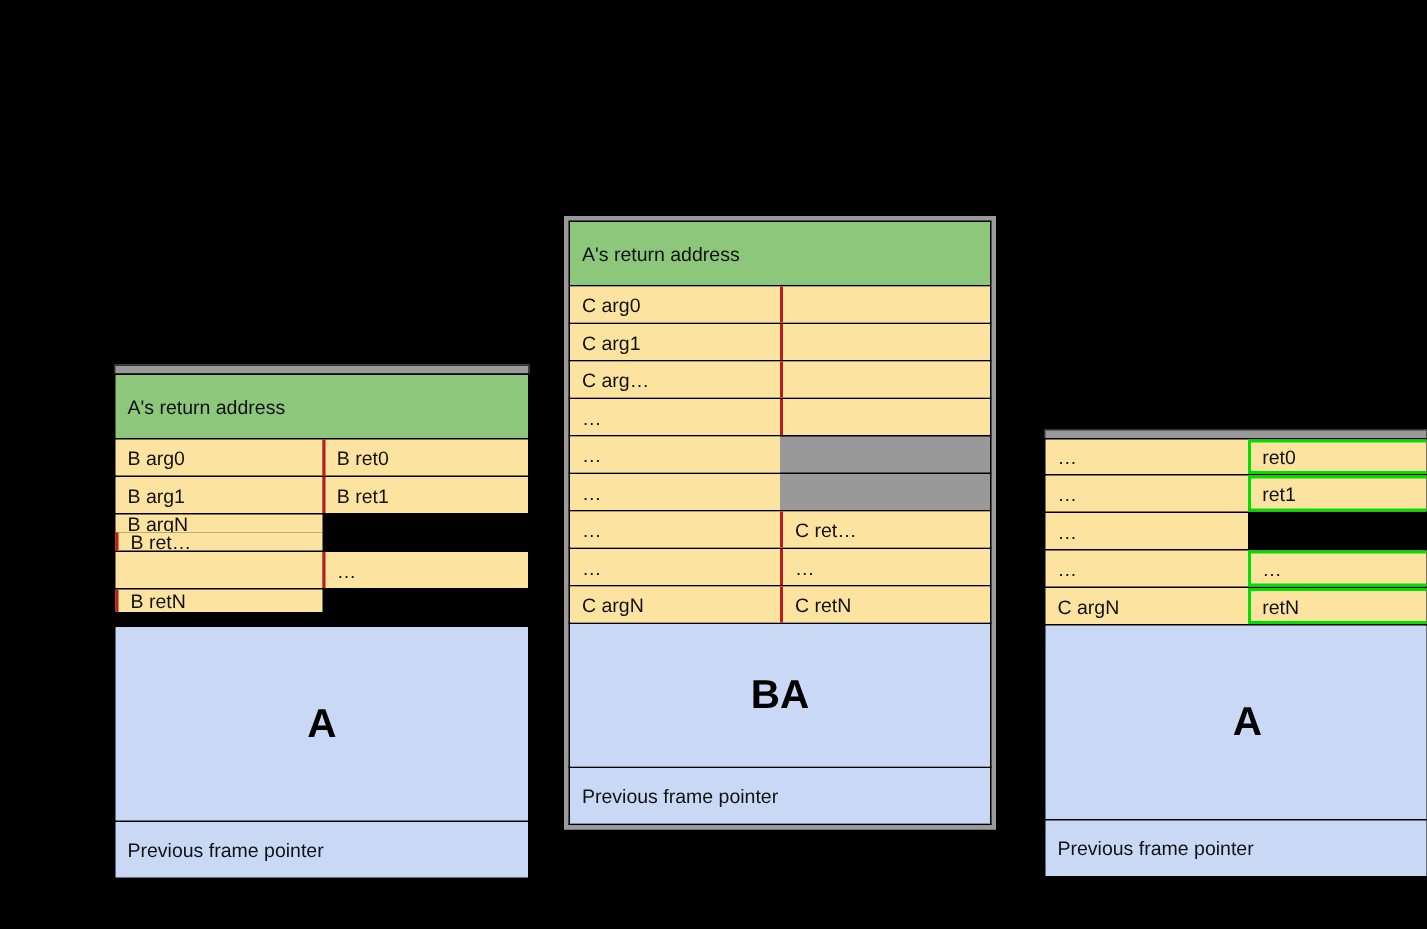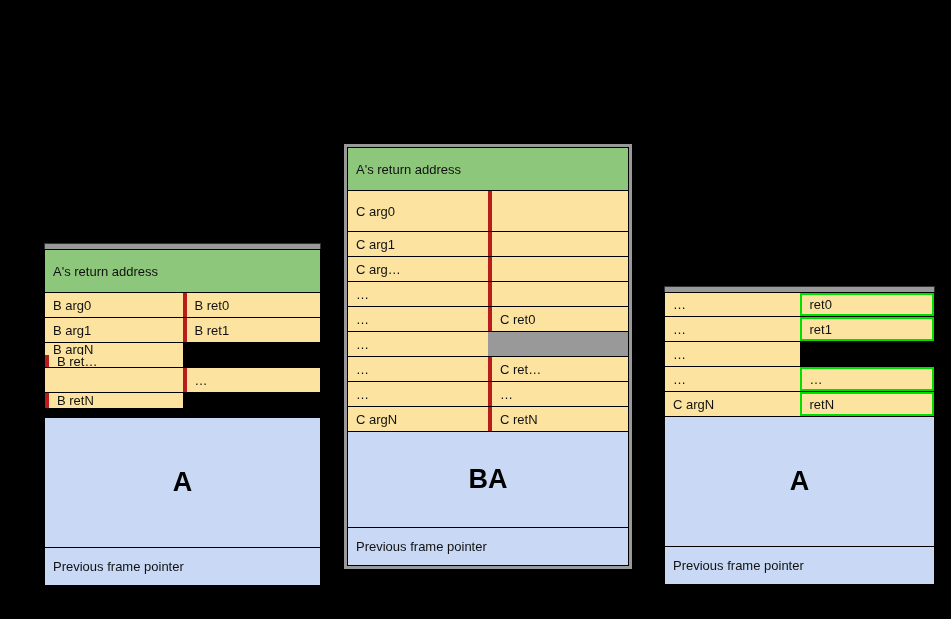--- a/index.html
+++ b/index.html
@@ -12,20 +12,21 @@
     height: 619px;
     position: relative;
     overflow: hidden;
     font-family: "Liberation Sans", sans-serif;
     -webkit-font-smoothing: antialiased;
   }
 
   .stack {
     position: absolute;
     box-sizing: border-box;
+    margin-left: 32px;
   }
 
   
   .framed {
     border: 3px solid #999999;
     background: #999999;
   }
 
   
   .toprail {
@@ -56,21 +57,21 @@
     white-space: nowrap;
   }
 
   .green   { background: #8DC77B; }
   .yellow  { background: #FCE4A0; }
   .blue    { background: #C9D9F5; }
 
   .half { width: 50%; }
   .full { width: 100%; }
 
-  .divider { border-left: 4px solid #b91c1c; }
+  .divider { border-left: 2px solid #b91c1c; }
 
   
   .hl {
     border: 2px solid #00E000;
     box-sizing: border-box;
   }
 
   .bigrow {
     display: flex;
     align-items: center;
@@ -128,39 +129,38 @@
     <div class="cell blue full fprow">Previous frame pointer</div>
   </div>
 </div>
 
 <div class="stack framed" id="stack-ba">
 
   <div class="rowbox" style="height:44px;">
     <div class="cell green full">A's return address</div>
   </div>
 
-  <div class="rowbox" style="height:41px;">
+  <div class="rowbox" style="height:25px;">
     <div class="cell yellow half">C arg0</div>
     <div class="cell yellow half divider"></div>
   </div>
   <div class="rowbox" style="height:25px;">
     <div class="cell yellow half">C arg1</div>
     <div class="cell yellow half divider"></div>
   </div>
   <div class="rowbox" style="height:25px;">
     <div class="cell yellow half">C arg…</div>
     <div class="cell yellow half divider"></div>
   </div>
   <div class="rowbox" style="height:25px;">
     <div class="cell yellow half">…</div>
     <div class="cell yellow half divider"></div>
   </div>
   <div class="rowbox" style="height:25px;">
     <div class="cell yellow half">…</div>
-    <div class="cell yellow half divider">C ret0</div>
   </div>
   <div class="rowbox" style="height:25px;">
     <div class="cell yellow half">…</div>
   </div>
   <div class="rowbox" style="height:25px;">
     <div class="cell yellow half">…</div>
     <div class="cell yellow half divider">C ret…</div>
   </div>
   <div class="rowbox" style="height:25px;">
     <div class="cell yellow half">…</div>

